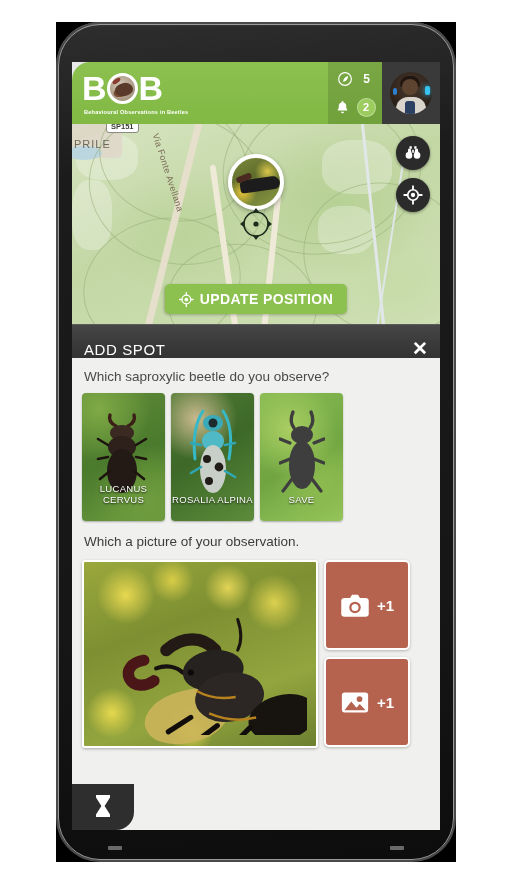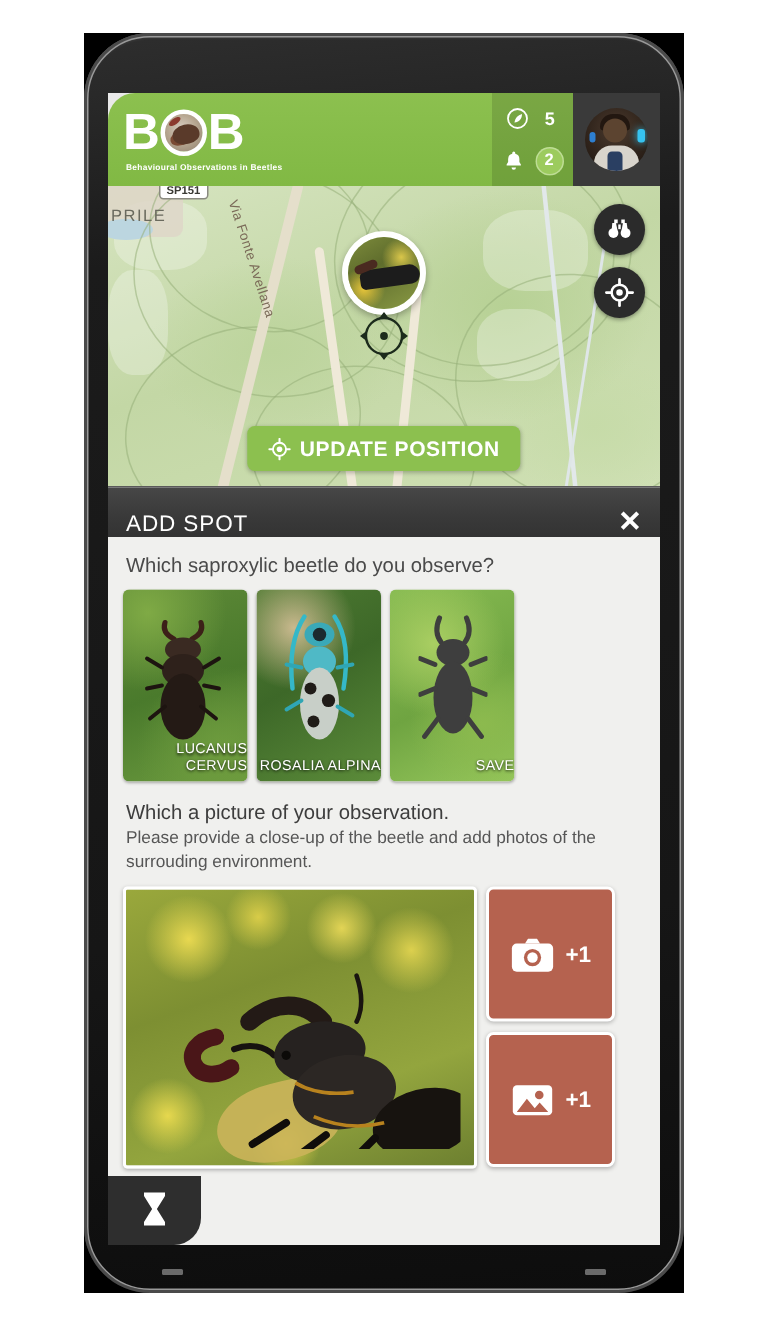--- a/index.html
+++ b/index.html
@@ -157,21 +157,21 @@
     border-top:1px solid #5a5a5a; }
   .panel-title h1 { font-size:15px; color:#ffffff; font-weight:normal; letter-spacing:.6px; }
   .close-x { font-size:19px; color:#ffffff; line-height:1; font-weight:bold; }
 
   .content { background:#f0f0ee; height:472px; overflow:hidden; position:relative; }
   .question { font-size:13.5px; color:#4a4a4a; padding:11px 12px 9px 12px; }
 
   .species-row { display:flex; gap:6px; padding:0 10px; }
   .species { position:relative; width:83px; height:128px; border-radius:4px; overflow:hidden;
     box-shadow:0 1px 2px rgba(0,0,0,.3); }
-  .sp-label { position:absolute; left:0; bottom:5px; width:100%; text-align:right;
+  .sp-label { position:absolute; left:0; bottom:16px; width:100%; text-align:center;
     font-size:9.5px; color:#ffffff; letter-spacing:.3px;
     text-shadow:0 1px 2px rgba(0,0,0,.85); }
   .sp1 { background:
       radial-gradient(circle at 20% 12%, #7faa45 0%, rgba(127,170,69,0) 40%),
       radial-gradient(circle at 80% 85%, #6e9c3e 0%, rgba(110,156,62,0) 45%),
       linear-gradient(160deg,#5f8a38 0%,#4a7a2c 50%,#6b9a3e 100%); }
   .sp2 { background:
       radial-gradient(circle at 30% 20%, #c9b98e 0%, rgba(201,185,142,0) 35%),
       linear-gradient(150deg,#4e7a32 0%,#3d6828 45%,#5c8c3a 100%); }
   .sp3 { background:
@@ -399,21 +399,20 @@
             <ellipse cx="23" cy="26" rx="11" ry="9" fill="#3e3e3e"></ellipse>
             <ellipse cx="23" cy="56" rx="13" ry="24" fill="#3e3e3e"></ellipse>
             <path d="M11 34L1 30M35 34l10-4M11 50L1 54M35 50l10 4M13 70L4 82M33 70l9 12" stroke="#3e3e3e" stroke-width="3.2" stroke-linecap="round"></path>
           </svg>
           <div class="sp-label">SAVE</div>
         </div>
       </div>
 
       <div class="instr">
         <div class="t1">Which a picture of your observation.</div>
-        <div class="t2">Please provide a close-up of the beetle and add photos of the surrouding environment.</div>
       </div>
 
       <div class="photo-area">
         <div class="main-photo">
           <div class="mp-bg"></div>
           <div class="mp-leaf"></div>
           <svg class="mp-beetle" viewBox="0 0 200 120">
             <path d="M40 48c-12 2-18 10-14 18 4 8 16 8 24 2" fill="none" stroke="#4a1618" stroke-width="11" stroke-linecap="round"></path>
             <path d="M62 38c16-14 36-14 48 0" fill="none" stroke="#231a16" stroke-width="12" stroke-linecap="round"></path>
             <path d="M132 8c4 12 4 22 0 30" fill="none" stroke="#191410" stroke-width="3" stroke-linecap="round"></path>

